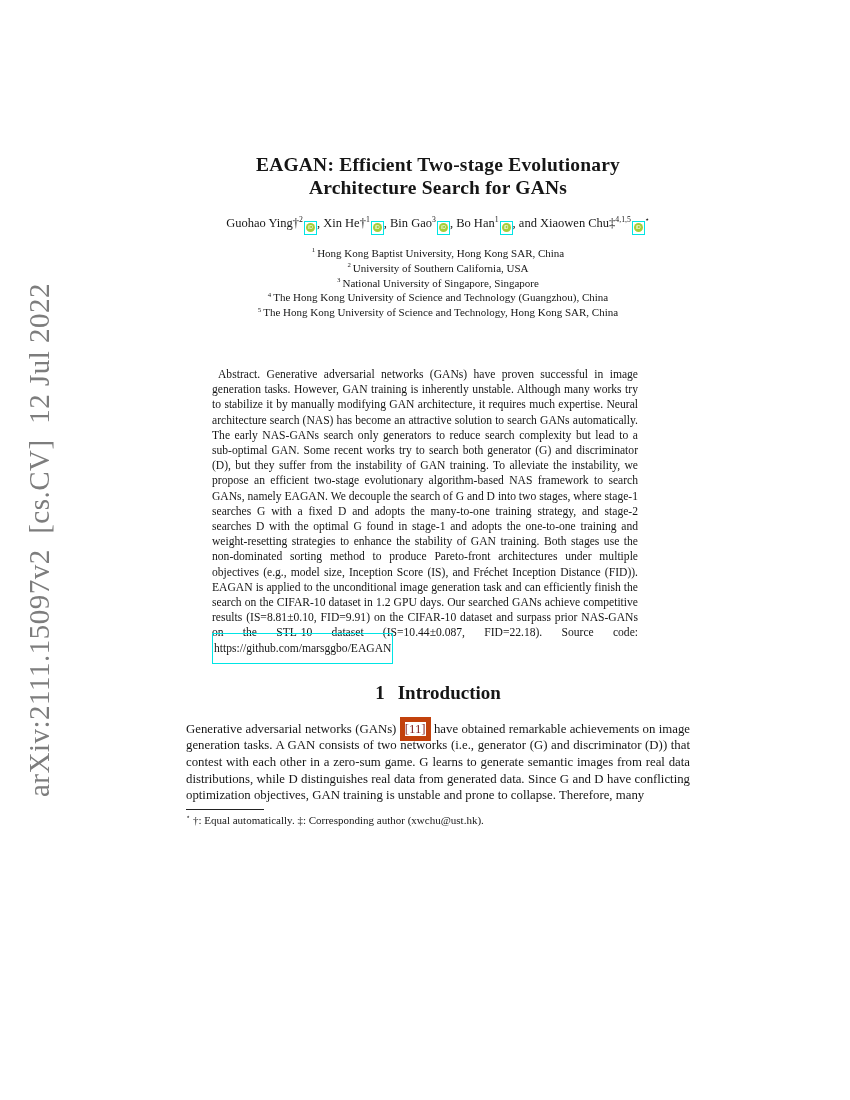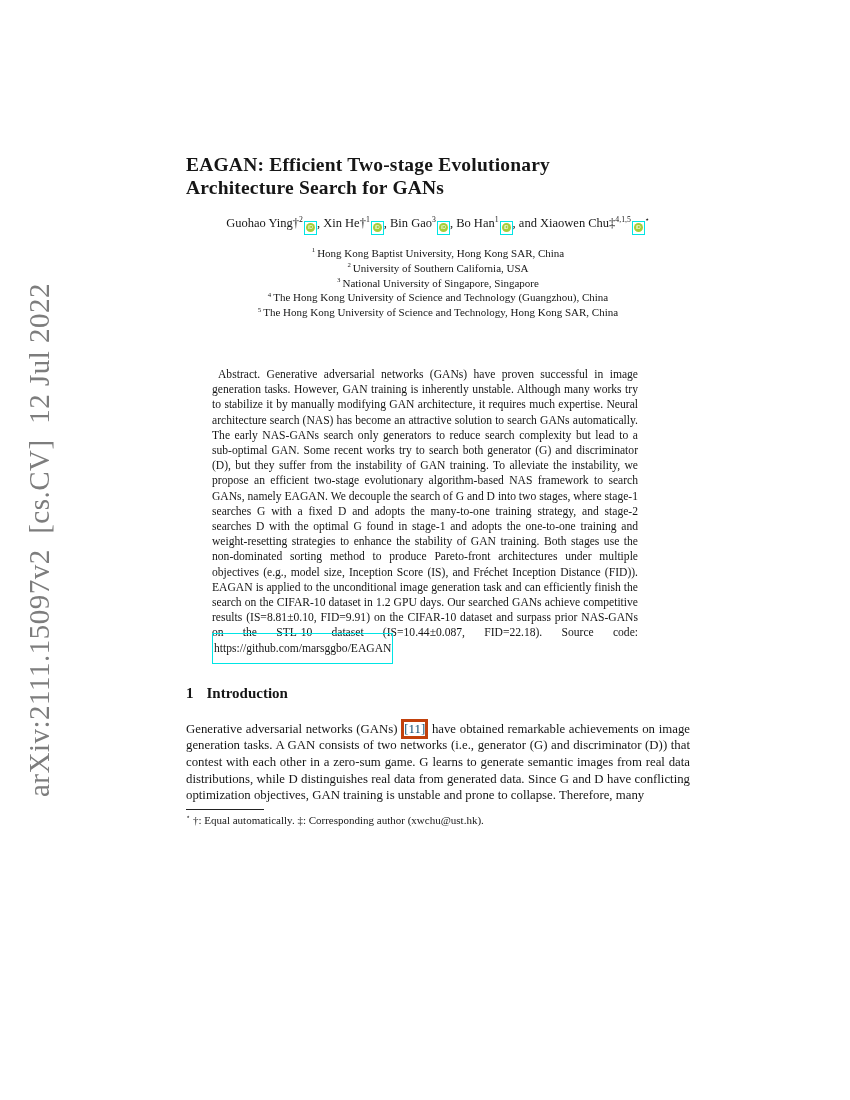--- a/index.html
+++ b/index.html
@@ -27,21 +27,21 @@
   .content {
     position: absolute;
     left: 186px; top: 0;
     width: 504px;
   }
 
   .title {
     margin: 153px 0 0 0;
     font-size: 19.5px;
     font-weight: bold;
-    text-align: left;
+    text-align: center;
     line-height: 23px;
     letter-spacing: 0.2px;
   }
 
   .authors {
     margin-top: 16px;
     text-align: center;
     font-size: 12.5px;
     line-height: 17px;
     white-space: nowrap;
@@ -89,31 +89,32 @@
   .bold { font-weight: normal; }
 
   .url-box {
     border: 1px solid #00e5e5;
     color: #161616;
     text-decoration: none;
     padding: 8px 1px;
     cursor: pointer;
   }
   .cite-box {
-    border: 3px solid #c2410c;
-    color: #0c4a6e;
+    border: 5px solid #c2410c;
+    color: #7f1d1d;
     text-decoration: none;
     cursor: pointer;
   }
 
   .section-heading {
     margin: 28px 0 0 0;
-    font-size: 15px;
+    font-size: 19px;
     font-weight: bold;
     line-height: 18px;
+    text-align: center;
   }
   .section-gap { display: inline-block; width: 13px; }
 
   .body-par {
     margin: 19px 0 0 0;
     font-size: 12.8px;
     line-height: 16.6px;
     text-align: justify;
   }
 

